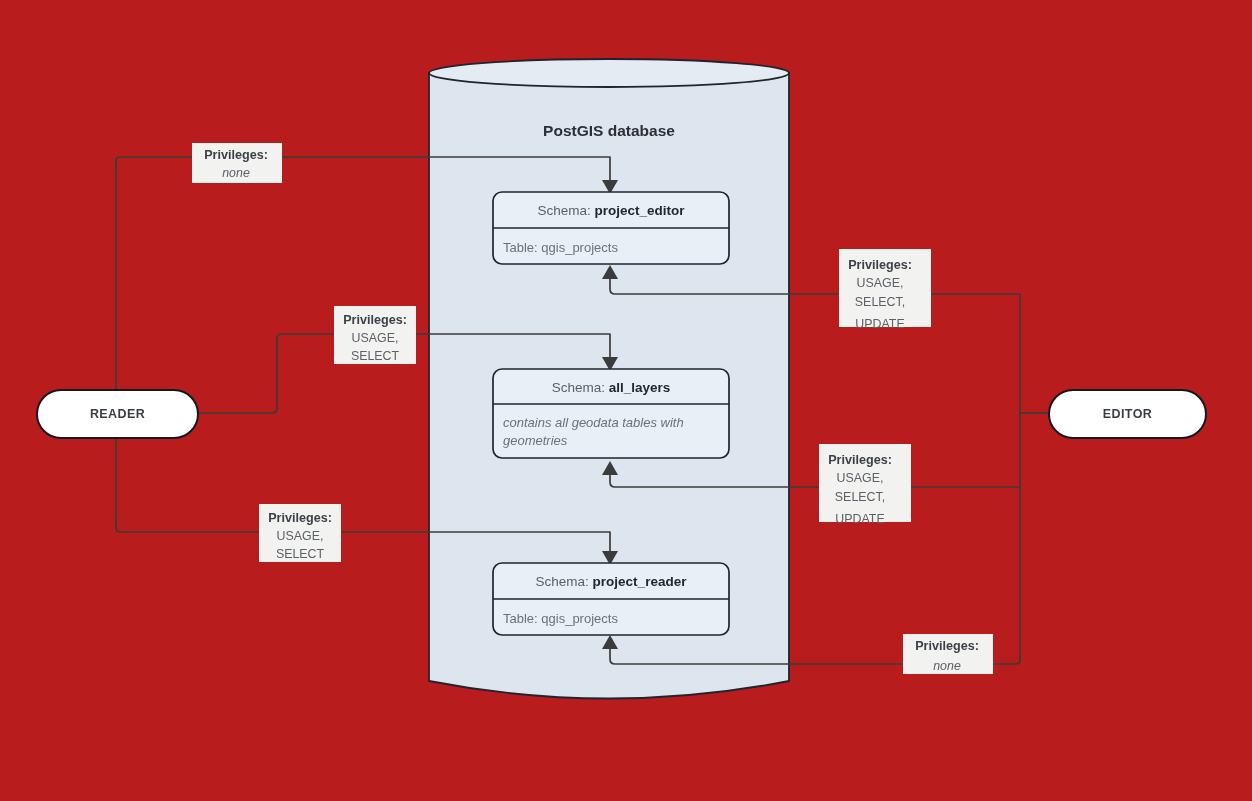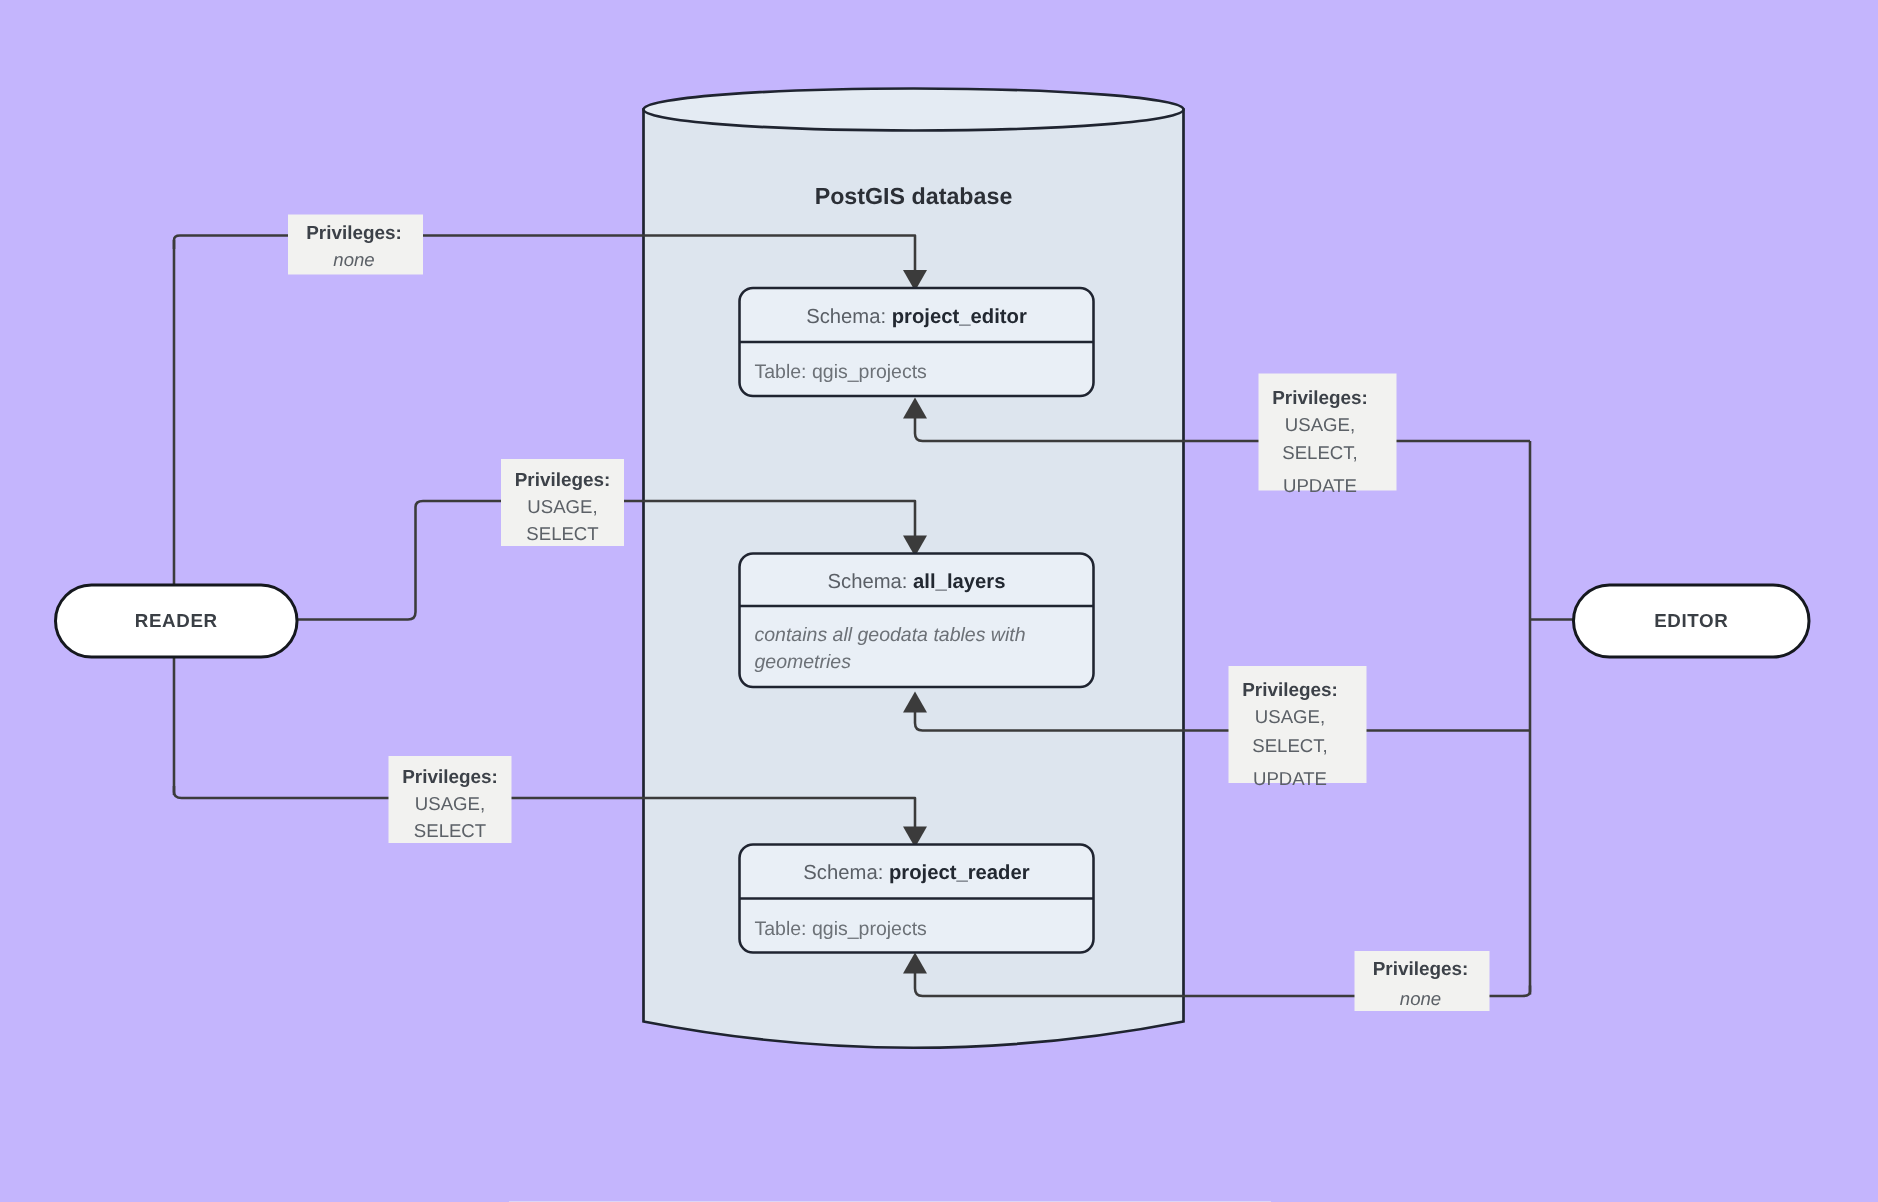--- a/index.html
+++ b/index.html
@@ -11,21 +11,21 @@
   body {
     width: 1252px;
     height: 801px;
     font-family: "Liberation Sans", sans-serif;
     overflow: hidden;
   }
   #diagram-root {
     position: relative;
     width: 1252px;
     height: 801px;
-    background: #c4b5fd;
+    background: #b91c1c;
   }
   svg#diagram {
     display: block;
     width: 1252px;
     height: 801px;
   }
   .edge {
     fill: none;
     stroke: #3b3b3b;
     stroke-width: 1.7;

